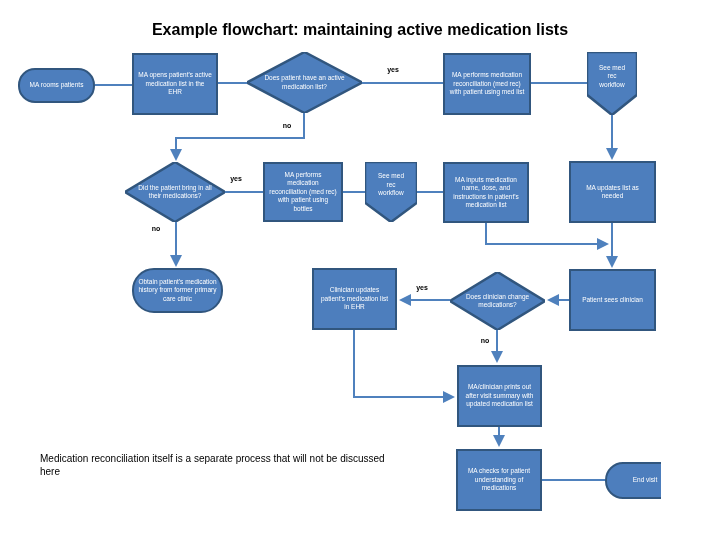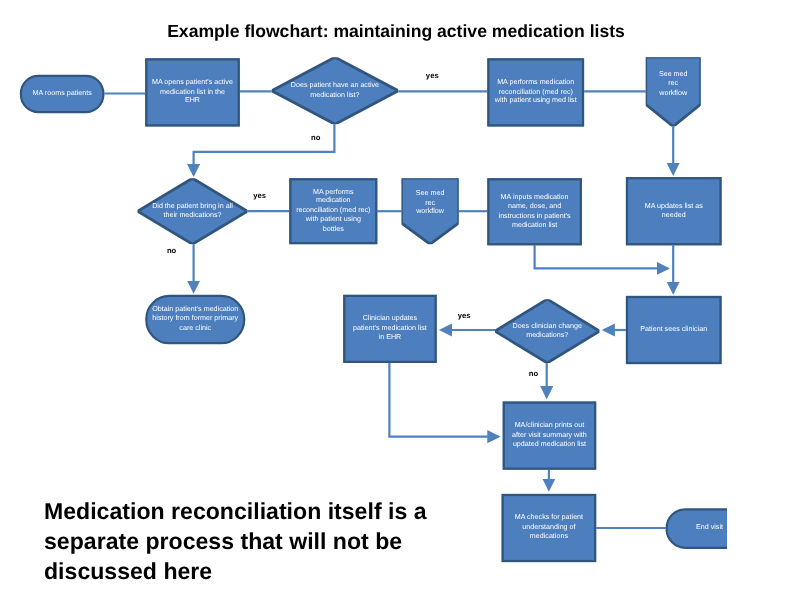--- a/index.html
+++ b/index.html
@@ -15,21 +15,21 @@
   .slide{
     position:relative;width:661px;height:540px;background:var(--bg);
     font-family:"Liberation Sans",sans-serif;overflow:hidden;
   }
   .title{
     position:absolute;left:0;top:21px;width:720px;text-align:center;
     font-size:16px;font-weight:bold;color:var(--title-text);
   }
   .note{
     position:absolute;left:40px;top:453px;width:352px;
-    font-size:21px;font-weight:bold;color:var(--title-text);line-height:1.28;
+    font-size:10px;font-weight:normal;color:var(--title-text);line-height:1.28;
   }
   .edges{position:absolute;left:0;top:0;width:720px;height:540px;}
   .edges polyline{fill:none;stroke:var(--connector);stroke-width:2;}
   .arrow-head{fill:var(--connector);}
   .node{
     position:absolute;display:flex;align-items:center;justify-content:center;
     color:var(--shape-text);font-size:6.5px;line-height:1.3;text-align:center;
   }
   .node .txt{position:relative;z-index:2;display:block;width:100%;padding:0 4px;}
   .rect{background:var(--shape-fill);border:2px solid var(--shape-border);}

